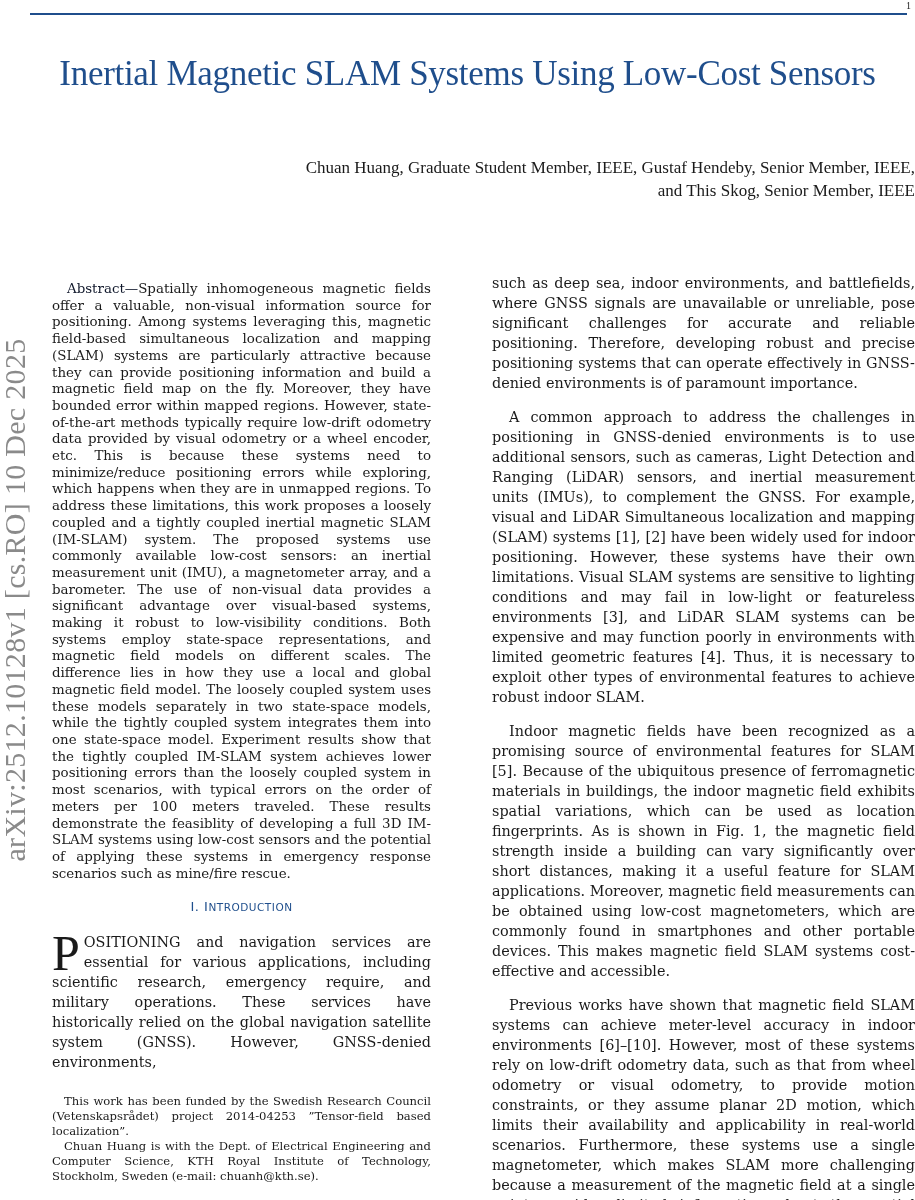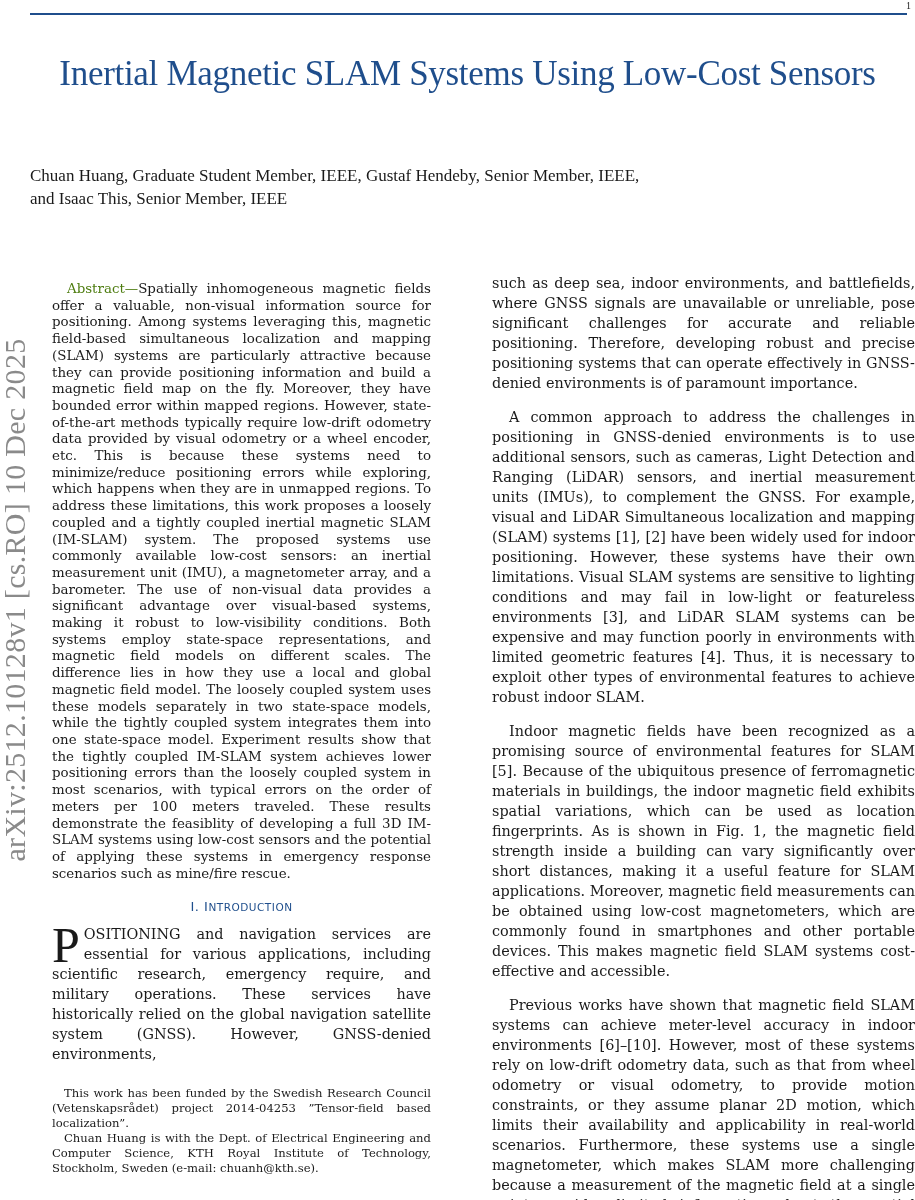--- a/index.html
+++ b/index.html
@@ -4,54 +4,54 @@
 <style>
   html, body { margin:0; padding:0; background:#ffffff; }
   body { width:915px; height:1200px; position:relative; overflow:hidden;
          font-family:"DejaVu Serif", "Liberation Serif", serif; color:#1a1a1a; }
   .page-num { position:absolute; top:0px; right:4px; font-size:10px; color:#222;
               font-family:"Liberation Serif", serif; }
   .header-rule { position:absolute; top:13px; left:30px; right:8px; height:2px; background:#1f4e8c; }
   .title { position:absolute; top:52px; left:30px; right:10px; text-align:center;
            font-family:"Liberation Serif", serif; font-size:35px; line-height:44px;
            color:#1f4e8c; letter-spacing:-0.3px; }
-  .authors { position:absolute; top:164px; left:30px; right:0; text-align:left;
+  .authors { position:absolute; top:156px; left:30px; right:0; text-align:right;
              font-family:"Liberation Serif", serif; font-size:17px; line-height:23px; color:#1a1a1a; }
   .arxiv { position:absolute; left:-305px; top:580px; width:640px; height:40px;
            transform:rotate(-90deg); transform-origin:center; text-align:center;
            font-family:"Liberation Serif", serif; font-size:30px; line-height:40px; color:#8a8a8a;
            white-space:nowrap; letter-spacing:0.3px; }
   .col { position:absolute; top:0; font-size:13.4px; line-height:16.7px; text-align:justify; }
   .col-left { left:52px; width:379px; top:281px; }
   .col-right { left:492px; width:423px; top:273px; font-size:14.4px; line-height:20px; }
-  .abstract-label, .index-label { color:#4d7c0f; }
+  .abstract-label, .index-label { color:#0f172a; }
   p { margin:0; }
   .indent { text-indent:15px; }
   .col-right .indent { text-indent:17px; }
   .index { margin-top:8px; }
-  .section-head { text-align:center; color:#1f4e8c; margin:17px 0 8px;
+  .section-head { text-align:center; color:#1f4e8c; margin:17px 0 16px;
                   font-family:"DejaVu Sans", "Liberation Sans", sans-serif; font-size:13px; letter-spacing:0.5px; }
   .section-head .sc { font-size:10.5px; }
   .intro { font-size:14.4px; line-height:20px; }
   .dropcap { float:left; font-size:50px; line-height:38px; margin:2px 4px 0 0; font-family:"Liberation Serif", serif; }
   .footnotes { margin-top:22px; font-size:11.6px; line-height:15px; color:#1a1a1a; }
   .footnotes p { text-indent:12px; }
   .col-right p + p { margin-top:14px; }
 </style>
 </head>
 <body>
 
 <div class="page-num">1</div>
 <div class="header-rule"></div>
 
 <div class="title">Inertial Magnetic SLAM Systems Using Low-Cost Sensors</div>
 
 <div class="authors">
   <div>Chuan Huang, Graduate Student Member, IEEE, Gustaf Hendeby, Senior Member, IEEE,</div>
-  <div>and Isaac This, Senior Member, IEEE</div>
+  <div>and This Skog, Senior Member, IEEE</div>
 </div>
 
 <div class="arxiv">arXiv:2512.10128v1  [cs.RO]  10 Dec 2025</div>
 
 <div class="col col-left">
   <p class="indent"><span class="abstract-label">Abstract—</span><span>Spatially inhomogeneous magnetic fields offer a valuable, non-visual information source for positioning. Among systems leveraging this, magnetic field-based simultaneous localization and mapping (SLAM) systems are particularly attractive because they can provide positioning information and build a magnetic field map on the fly. Moreover, they have bounded error within mapped regions. However, state-of-the-art methods typically require low-drift odometry data provided by visual odometry or a wheel encoder, etc. This is because these systems need to minimize/reduce positioning errors while exploring, which happens when they are in unmapped regions. To address these limitations, this work proposes a loosely coupled and a tightly coupled inertial magnetic SLAM (IM-SLAM) system. The proposed systems use commonly available low-cost sensors: an inertial measurement unit (IMU), a magnetometer array, and a barometer. The use of non-visual data provides a significant advantage over visual-based systems, making it robust to low-visibility conditions. Both systems employ state-space representations, and magnetic field models on different scales. The difference lies in how they use a local and global magnetic field model. The loosely coupled system uses these models separately in two state-space models, while the tightly coupled system integrates them into one state-space model. Experiment results show that the tightly coupled IM-SLAM system achieves lower positioning errors than the loosely coupled system in most scenarios, with typical errors on the order of meters per 100 meters traveled. These results demonstrate the feasiblity of developing a full 3D IM-SLAM systems using low-cost sensors and the potential of applying these systems in emergency response scenarios such as mine/fire rescue.</span></p>
 
 
   <div class="section-head"><span>I.</span> <span>I</span><span class="sc">NTRODUCTION</span></div>
 

